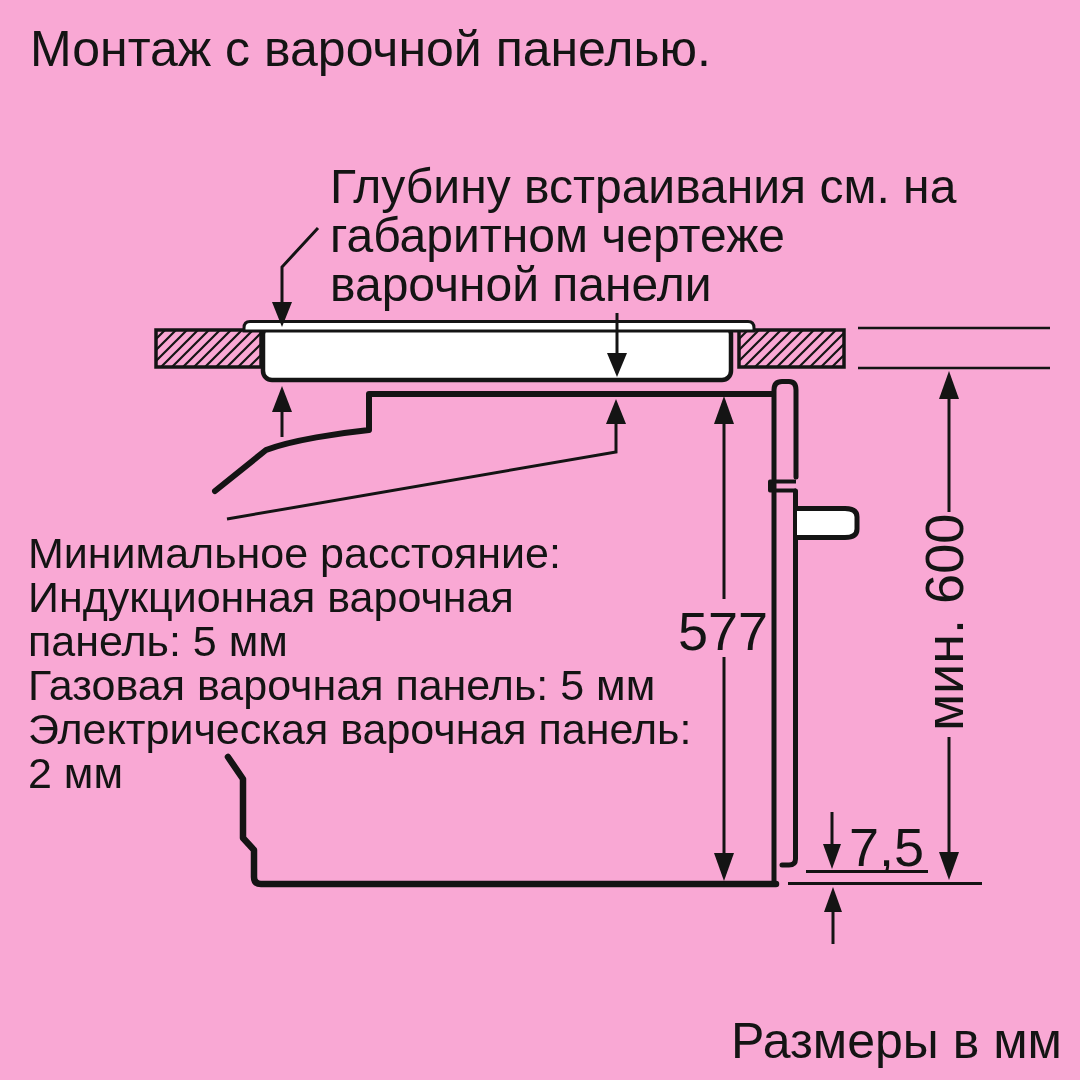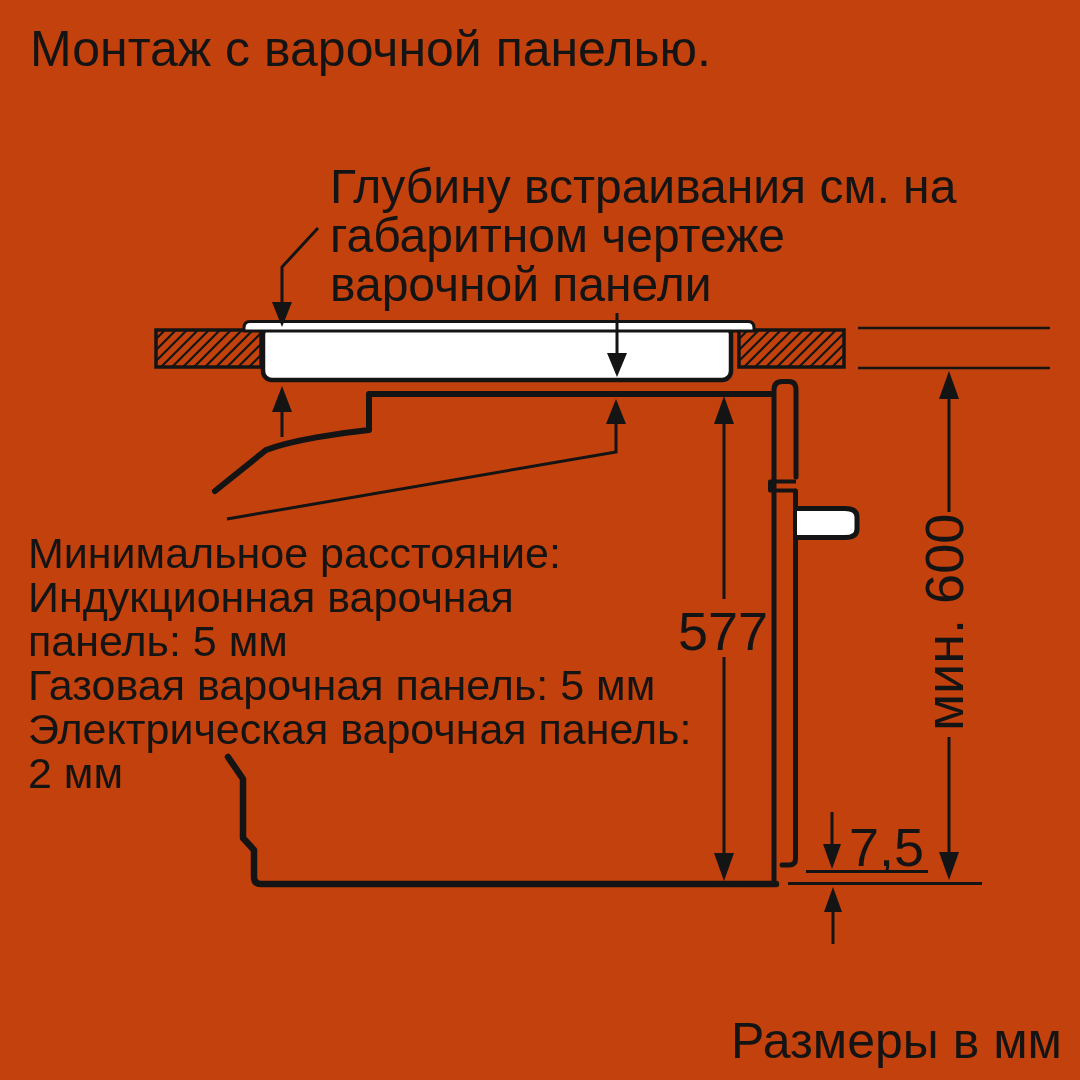--- a/index.html
+++ b/index.html
@@ -1,19 +1,19 @@
 <!DOCTYPE html>
 <html><head>
 <meta charset="utf-8">
 <style>
   html,body{margin:0;padding:0;background:#e8e8e8;}
   .page{
     position:relative;
     width:1080px;height:1080px;
-    background:#c2410c;
+    background:#f9a8d4;
     font-family:"Liberation Sans", sans-serif;
     overflow:hidden;
   }
   svg text{
     font-family:"Liberation Sans", sans-serif;
     fill:#141414;
   }
   .t-title{font-size:50px;}
   .t-note{font-size:48px;}
   .t-small{font-size:43px;}

